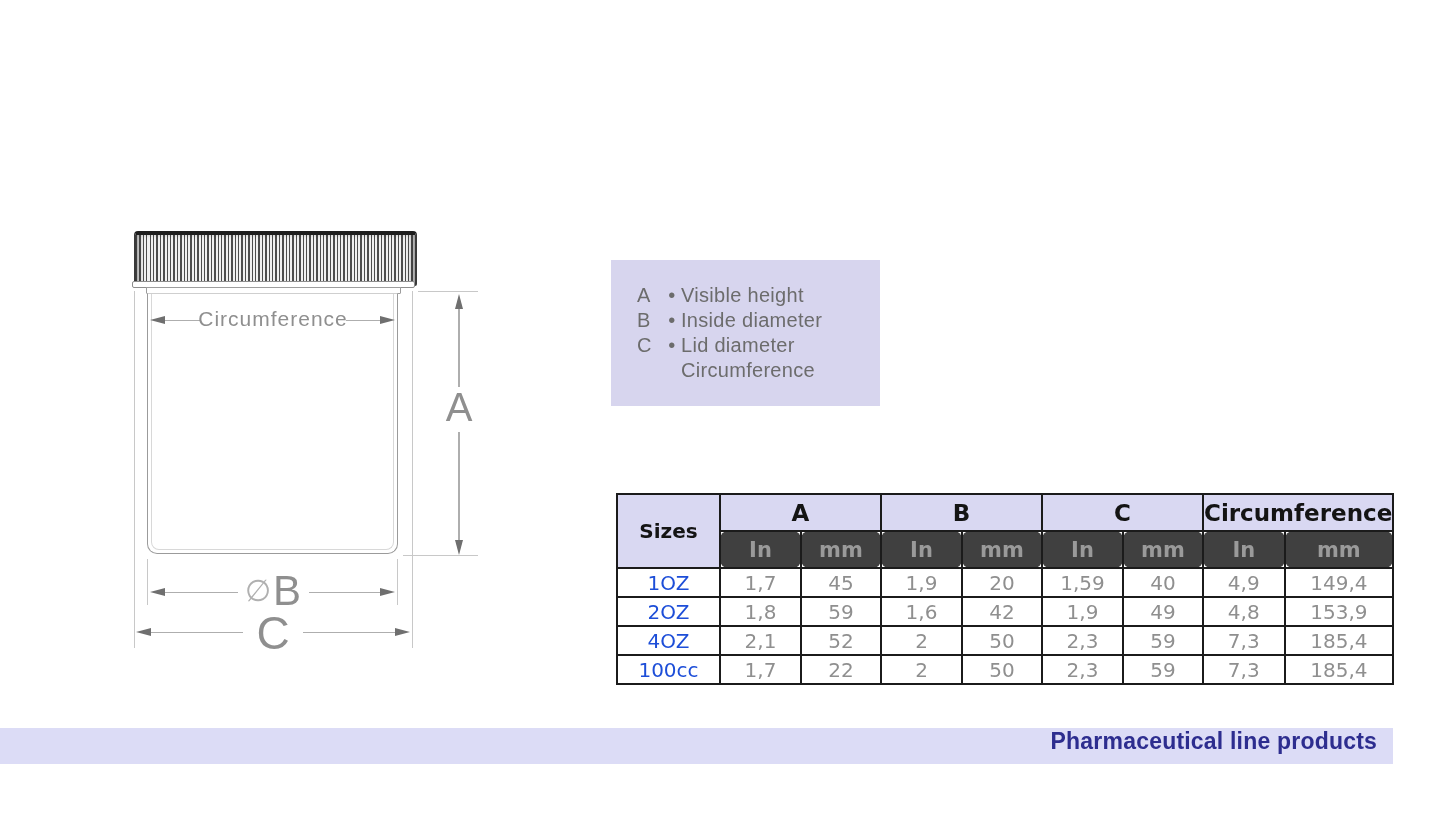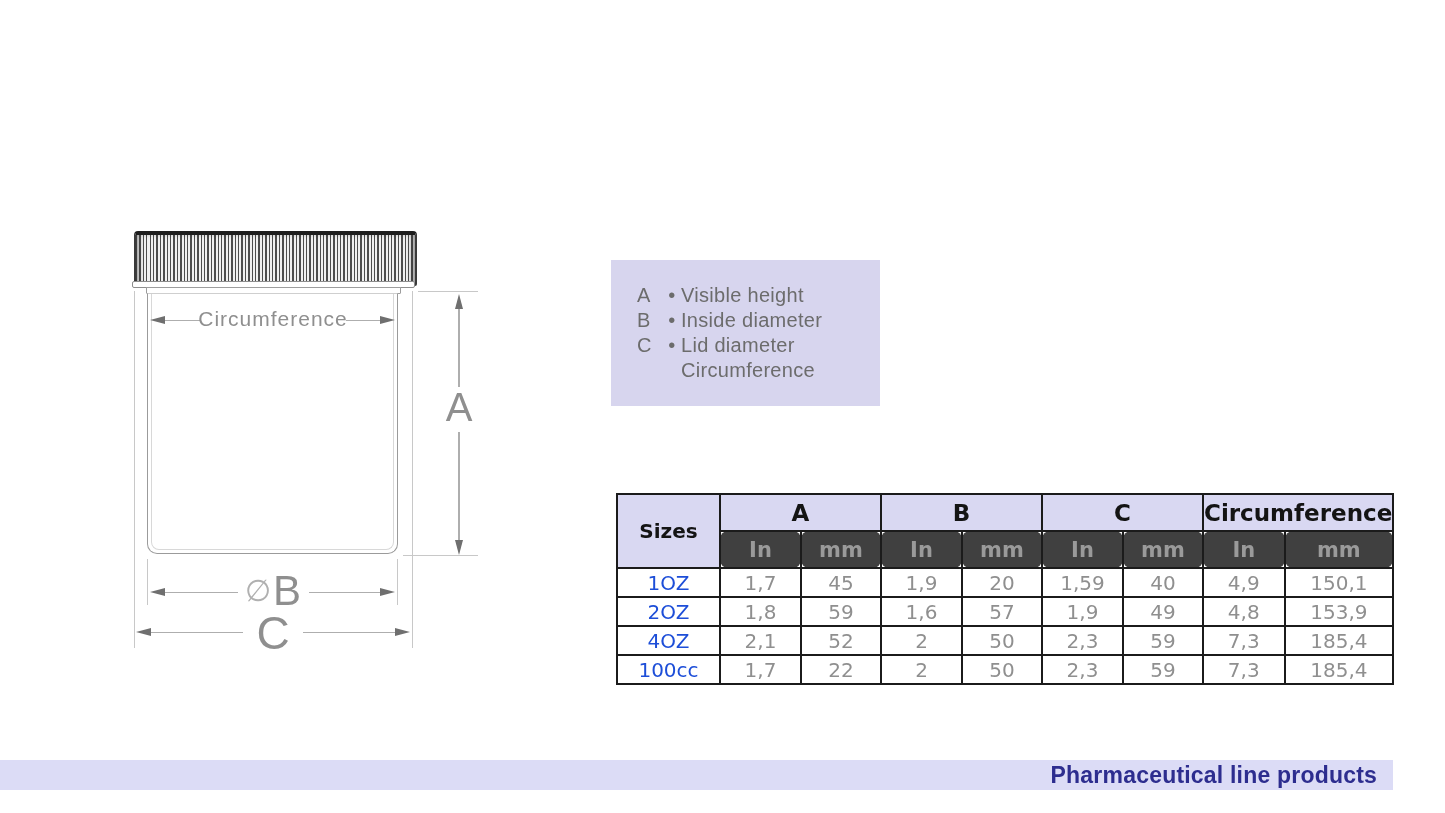--- a/index.html
+++ b/index.html
@@ -65,22 +65,22 @@
   .spec-table td,.spec-table th{border:2px solid #1b1b1b;padding:0;text-align:center;vertical-align:middle;}
   .spec-table .hdr{background:#d9d8f2;color:#141414;font-weight:bold;}
   .spec-table .sizes-hdr{font-size:20px;margin-left:28px;}
   .spec-table .grp{font-size:23px;height:35px;}
   .spec-table .sub{background:#404040;color:#9a9a9a;font-weight:bold;font-size:21px;height:35px;border-radius:8px;}
   .spec-table .cell{color:#8f8f8f;font-size:20px;height:27px;background:#fff;}
   .spec-table .size-cell{color:#1d4ed8;font-size:20px;background:#fff;}
 
   
   .footer-bar{
-    left:0;top:728px;width:1393px;height:30px;background:#dcdcf6;
-    display:flex;align-items:center;justify-content:flex-end;padding-right:16px;box-sizing:border-box;margin-top:32px;
+    left:0;top:728px;width:1393px;height:36px;background:#dcdcf6;
+    display:flex;align-items:flex-start;justify-content:flex-end;padding-right:16px;box-sizing:border-box;
   }
   .footer-text{color:#2d2d8f;font-weight:bold;font-size:23px;letter-spacing:.2px;}
 </style>
 </head>
 <body>
 
 <div class="canvas">
 
   <div>
     <div class="abs lid-ribs"></div>
@@ -176,28 +176,28 @@
       </tr>
       <tr>
         <td class="size-cell">1OZ</td>
         <td class="cell">1,7</td>
         <td class="cell">45</td>
         <td class="cell">1,9</td>
         <td class="cell">20</td>
         <td class="cell">1,59</td>
         <td class="cell">40</td>
         <td class="cell">4,9</td>
-        <td class="cell">150,1</td>
+        <td class="cell">149,4</td>
       </tr>
       <tr>
         <td class="size-cell">2OZ</td>
         <td class="cell">1,8</td>
         <td class="cell">59</td>
         <td class="cell">1,6</td>
-        <td class="cell">57</td>
+        <td class="cell">42</td>
         <td class="cell">1,9</td>
         <td class="cell">49</td>
         <td class="cell">4,8</td>
         <td class="cell">153,9</td>
       </tr>
       <tr>
         <td class="size-cell">4OZ</td>
         <td class="cell">2,1</td>
         <td class="cell">52</td>
         <td class="cell">2</td>

